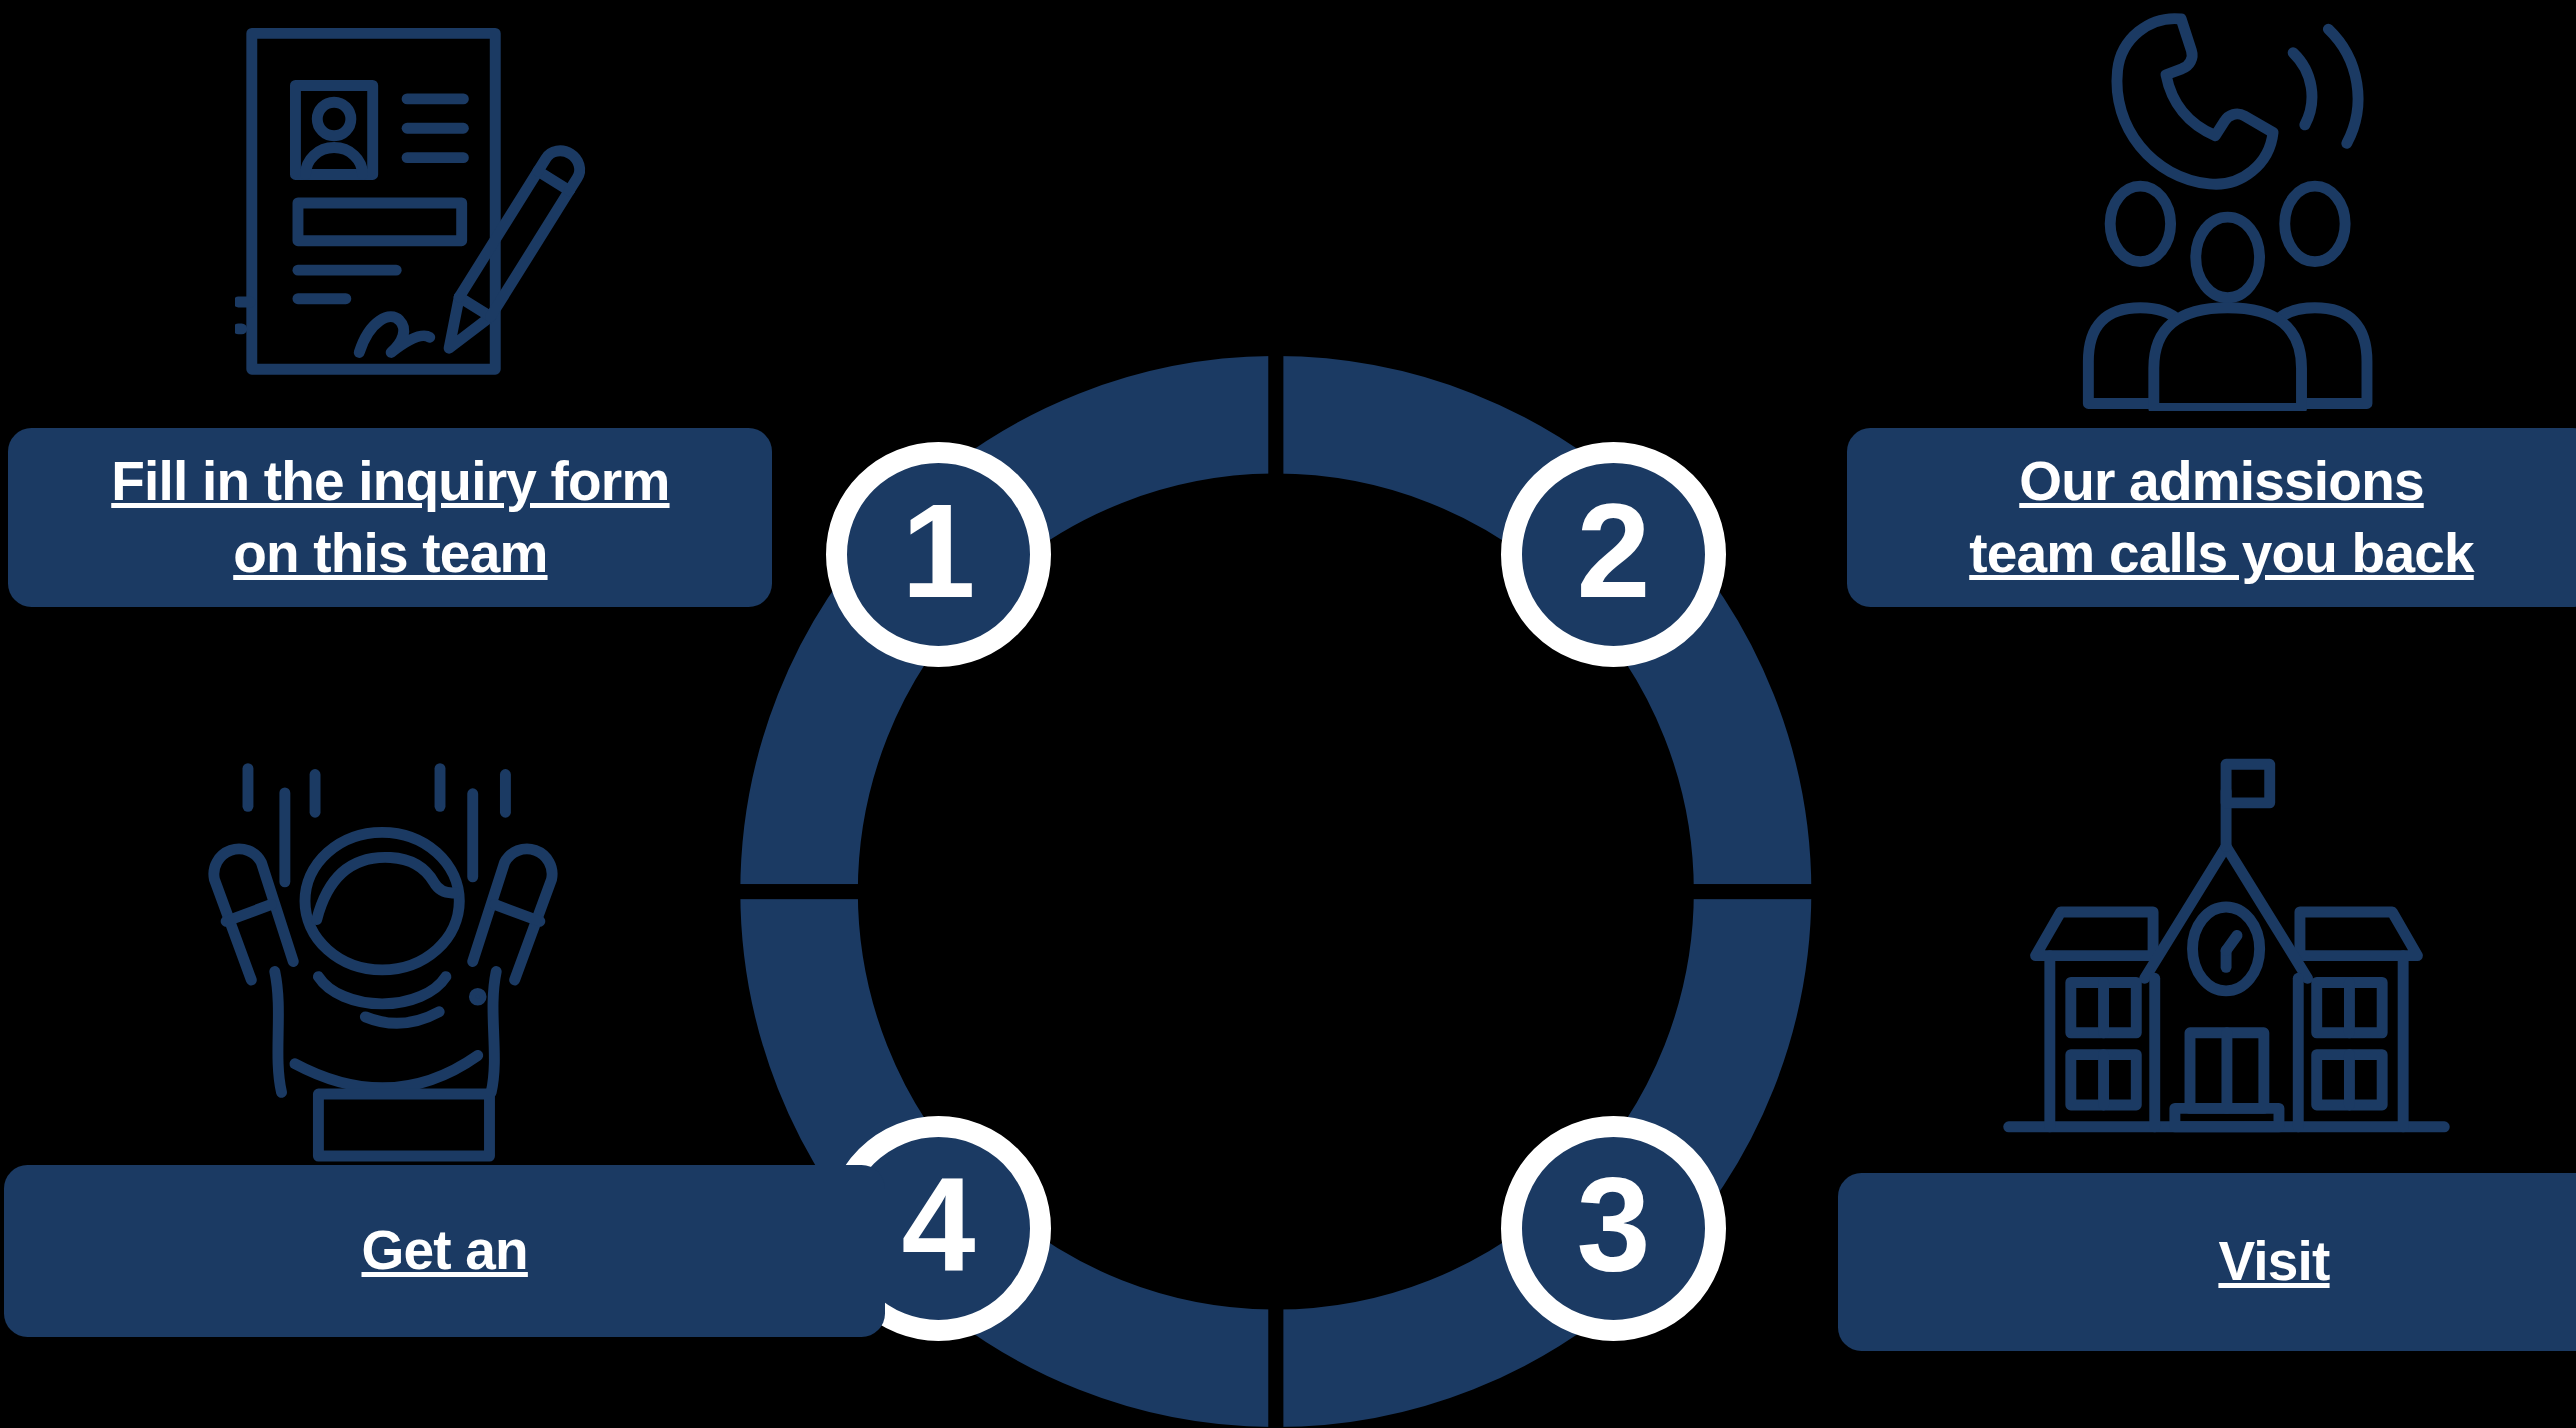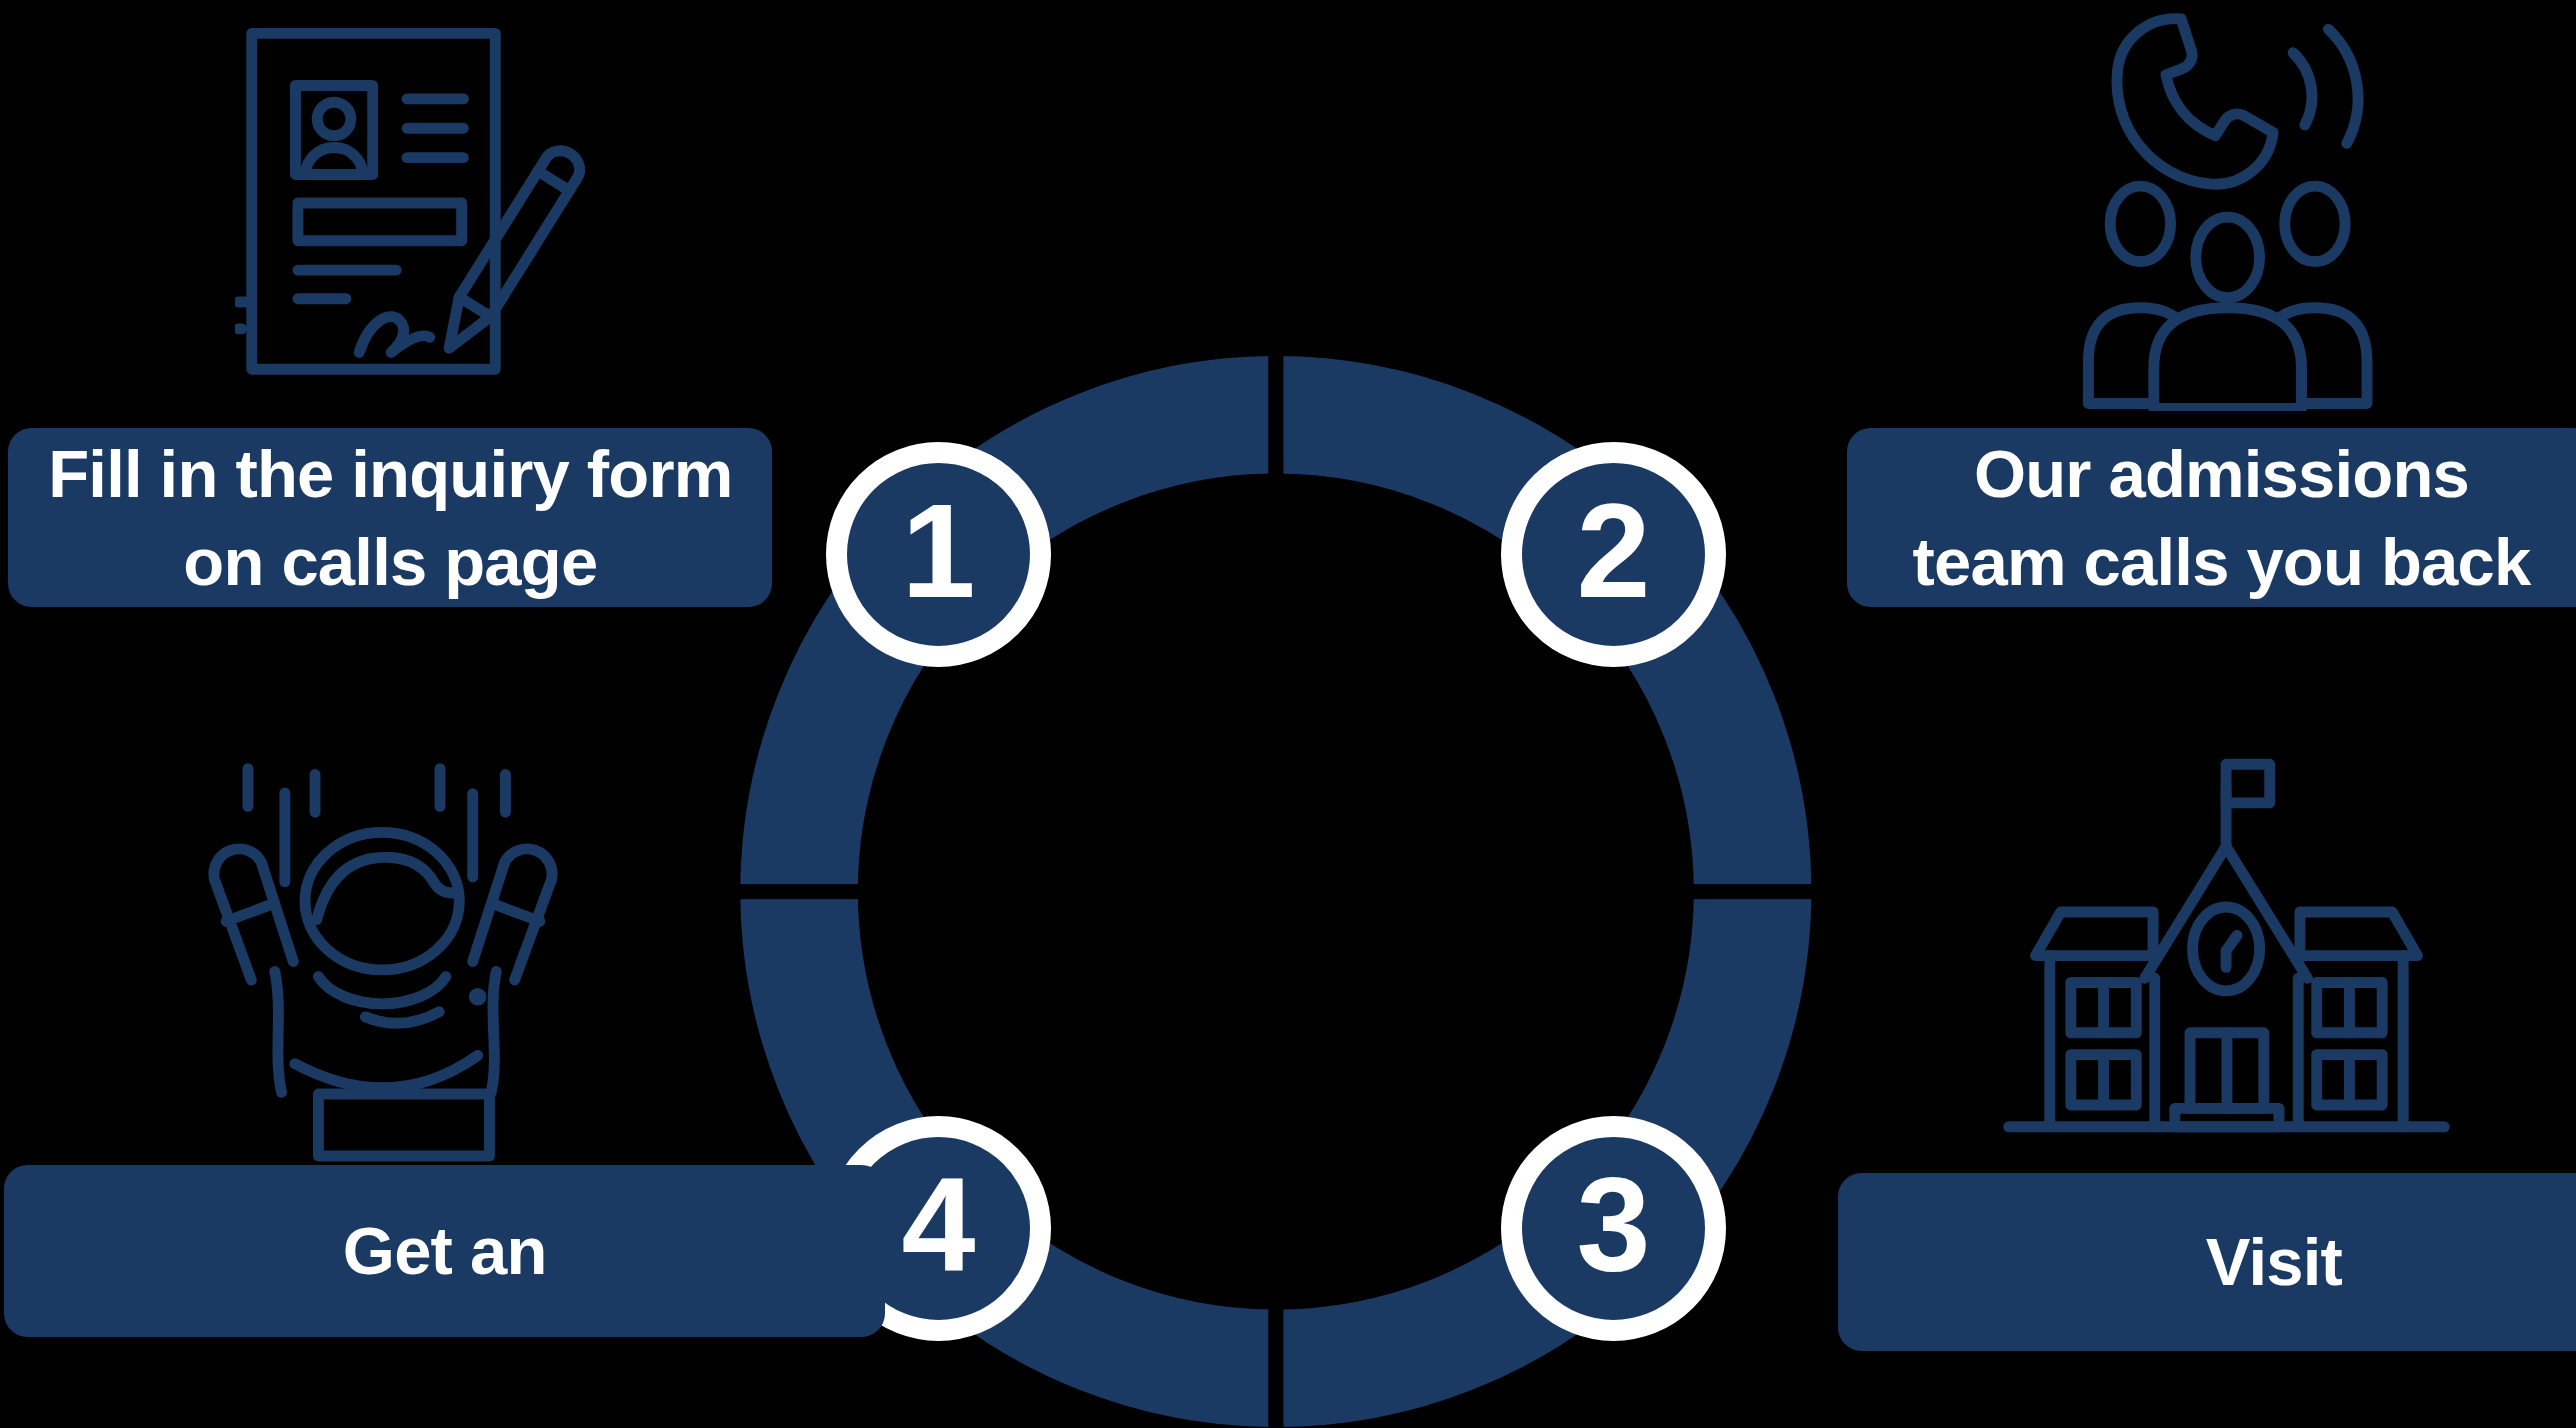--- a/index.html
+++ b/index.html
@@ -31,25 +31,26 @@
   }
   .label-box{
     position:absolute;
     background:var(--navy,#1B3A63);
     border-radius:23.5px;
     display:flex;flex-direction:column;align-items:center;justify-content:center;
     text-align:center;
   }
   .label-box .line{
     color:var(--white,#fff);
-    font-size:67px;
+    font-size:55px;
     font-weight:800;
     line-height:1.3;
     letter-spacing:-0.8px;
     white-space:nowrap;
+    text-decoration:underline;
   }
 </style>
 </head>
 <body>
 
 <div class="stage">
 
   <svg class="ring-svg" width="2576" height="1429" viewBox="0 0 3069 1702" style="left:0;top:0;">
     <circle cx="1520" cy="1062" r="568" fill="none" stroke="#1B3A63" stroke-width="140"></circle>
     <g fill="#000000">
@@ -68,21 +69,21 @@
   </div>
   <div class="step-circle" style="left:1501px;top:1116px;">
     <div class="step-number">3</div>
   </div>
   <div class="step-circle" style="left:826px;top:1116px;">
     <div class="step-number">4</div>
   </div>
 
   <div class="label-box" style="left:8.4px;top:428px;width:764px;height:179px;">
     <div class="line">Fill in the inquiry form</div>
-    <div class="line">on calls page</div>
+    <div class="line">on this team</div>
   </div>
   <div class="label-box" style="left:1803px;top:428px;width:749px;height:179px;margin-left:44px;">
     <div class="line">Our admissions</div>
     <div class="line">team calls you back</div>
   </div>
   <div class="label-box" style="left:1838px;top:1173px;width:872px;height:178px;">
     <div class="line">Visit</div>
   </div>
   <div class="label-box" style="left:4.2px;top:1165px;width:881px;height:172px;">
     <div class="line">Get an</div>

